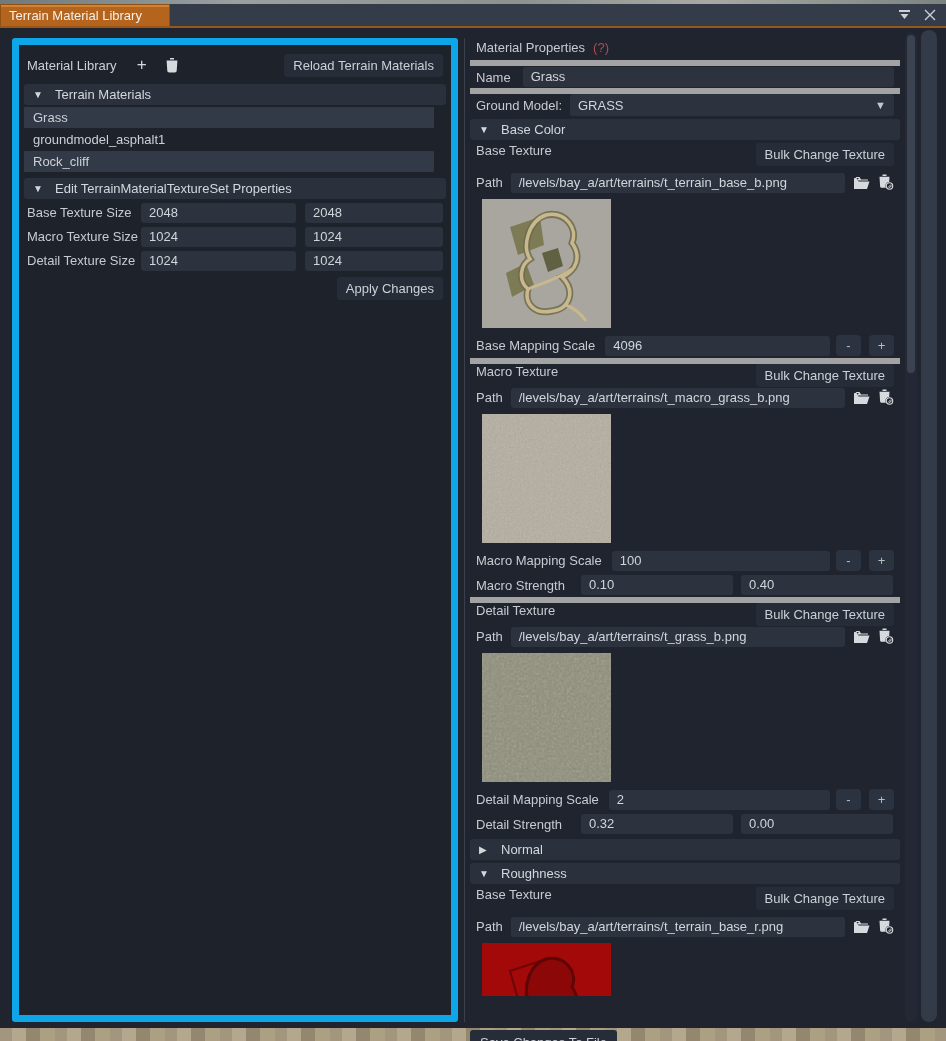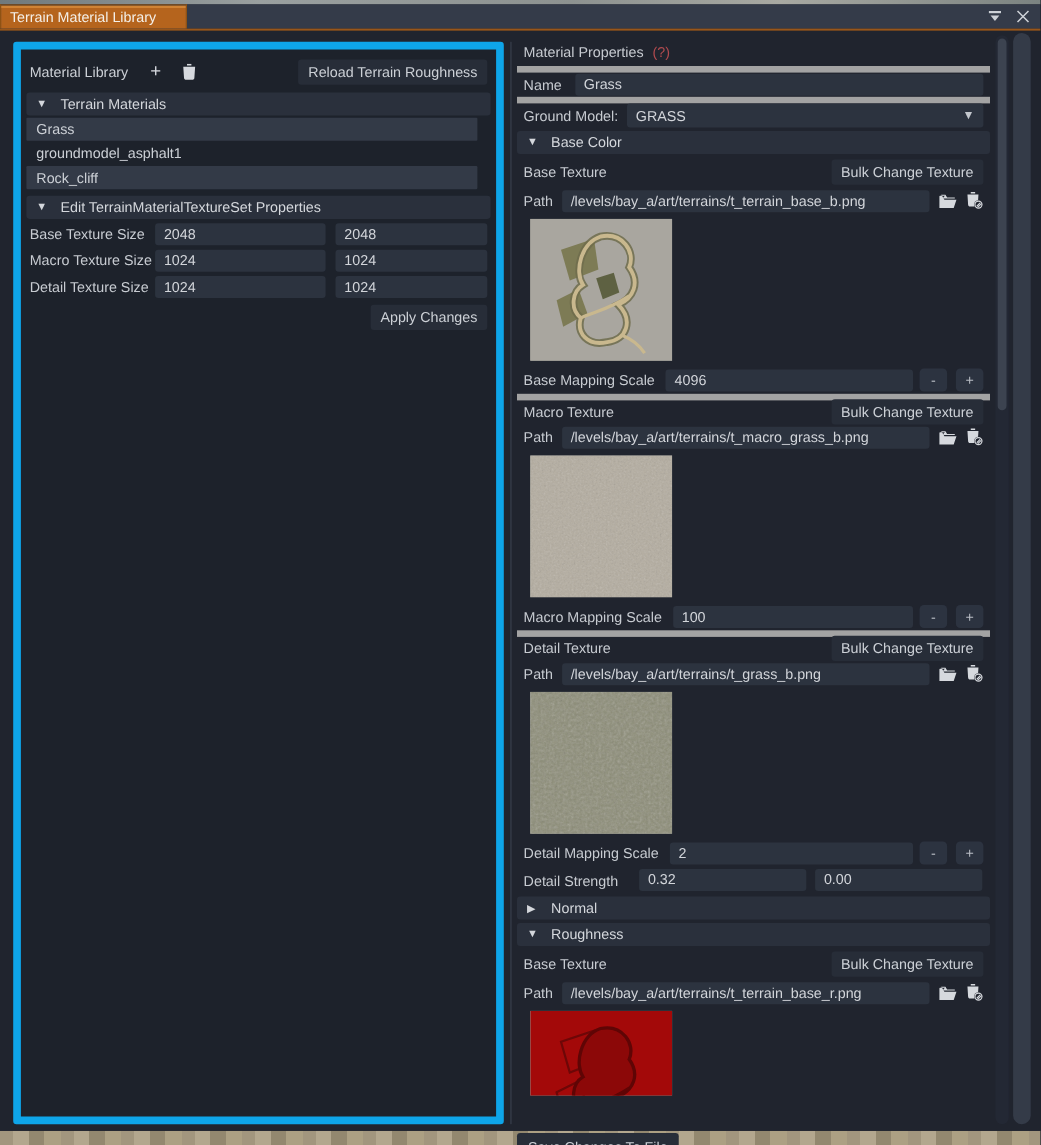--- a/index.html
+++ b/index.html
@@ -67,21 +67,21 @@
   .sep { border-top:6px solid #a3a3a3; }
   .prop-title { height:26px; gap:8px; }
   .help { color:#b14b4f; }
   .name-field { flex:1; margin-left:12px; }
   .gm-row { height:28px; }
   .gm-select { flex:1; margin-left:8px; background:#2c333f; border-radius:3px; height:22px;
     display:flex; align-items:center; justify-content:space-between; padding:0 8px; color:#d2d5da; }
   .dd-arrow { font-size:11px; color:#c3c7cd; }
 
   .collapsible { margin:3px 0; }
-  .tex-row { display:flex; justify-content:space-between; align-items:center; height:27px; padding:0 6px; font-size:13px; color:#c7cbd1; }
+  .tex-row { display:flex; justify-content:space-between; align-items:flex-start; height:27px; padding:0 6px; font-size:13px; color:#c7cbd1; }
   .path-row { display:flex; align-items:center; height:25px; padding:0 6px; gap:8px; font-size:13px; color:#c7cbd1; }
   .path-field { width:334px; flex:none; }
   .mini-icon { background:none; border:none; width:20px; height:20px; color:#d6d9de; display:flex; align-items:center; justify-content:center; padding:0; }
 
   .preview { width:129px; height:129px; margin:4px 0 5px 12px; overflow:hidden; background:#a9a69f; }
   .preview.clipped { height:84px; }
   .preview svg { display:block; }
 
   .scale-row { display:flex; align-items:center; height:25px; padding:0 6px; gap:6px; font-size:13px; color:#c7cbd1; }
   .scale-row .field { flex:1; margin-left:4px; }
@@ -132,21 +132,21 @@
 
     <div class="left-panel">
       <div class="lp-header">
         <span class="lp-title">Material Library</span>
         <button class="plus-btn">+</button>
         <button class="trash-btn">
           <svg width="14" height="15" viewBox="0 0 14 15">
               <path d="M5 0h4v1.6H5z M1.6 2.6h10.8l-.7 10.2c-.07 1-.9 1.7-1.9 1.7H4.2c-1 0-1.83-.7-1.9-1.7z" fill="currentColor"></path>
             </svg>
         </button>
-        <button class="reload-btn">Reload Terrain Roughness</button>
+        <button class="reload-btn">Reload Terrain Materials</button>
       </div>
 
       <button class="sec-header">
         <span class="tri">▼</span>
         <span>Terrain Materials</span>
       </button>
 
       <div class="mat-list">
         <div class="mat-item alt">Grass</div>
         <div class="mat-item">groundmodel_asphalt1</div>
@@ -278,20 +278,25 @@
               </defs>
             <rect width="129" height="129" fill="#b4ada0"></rect>
             <rect width="129" height="129" filter="url(#nzMacro)" opacity="0.28"></rect>
           </svg>
         </div>
         <div class="scale-row">
           <span>Macro Mapping Scale</span>
           <div class="field">100</div>
           <button class="step-btn">-</button>
           <button class="step-btn plus">+</button>
+        </div>
+        <div class="strength-row">
+          <span class="lbl">Macro Strength</span>
+          <div class="field">0.10</div>
+          <div class="field">0.40</div>
         </div>
 
         <div class="tex-row sep">
           <span>Detail Texture</span>
           <button class="mini-btn">Bulk Change Texture</button>
         </div>
         <div class="path-row">
           <span>Path</span>
           <div class="field path-field">/levels/bay_a/art/terrains/t_grass_b.png</div>
           <button class="mini-icon">

